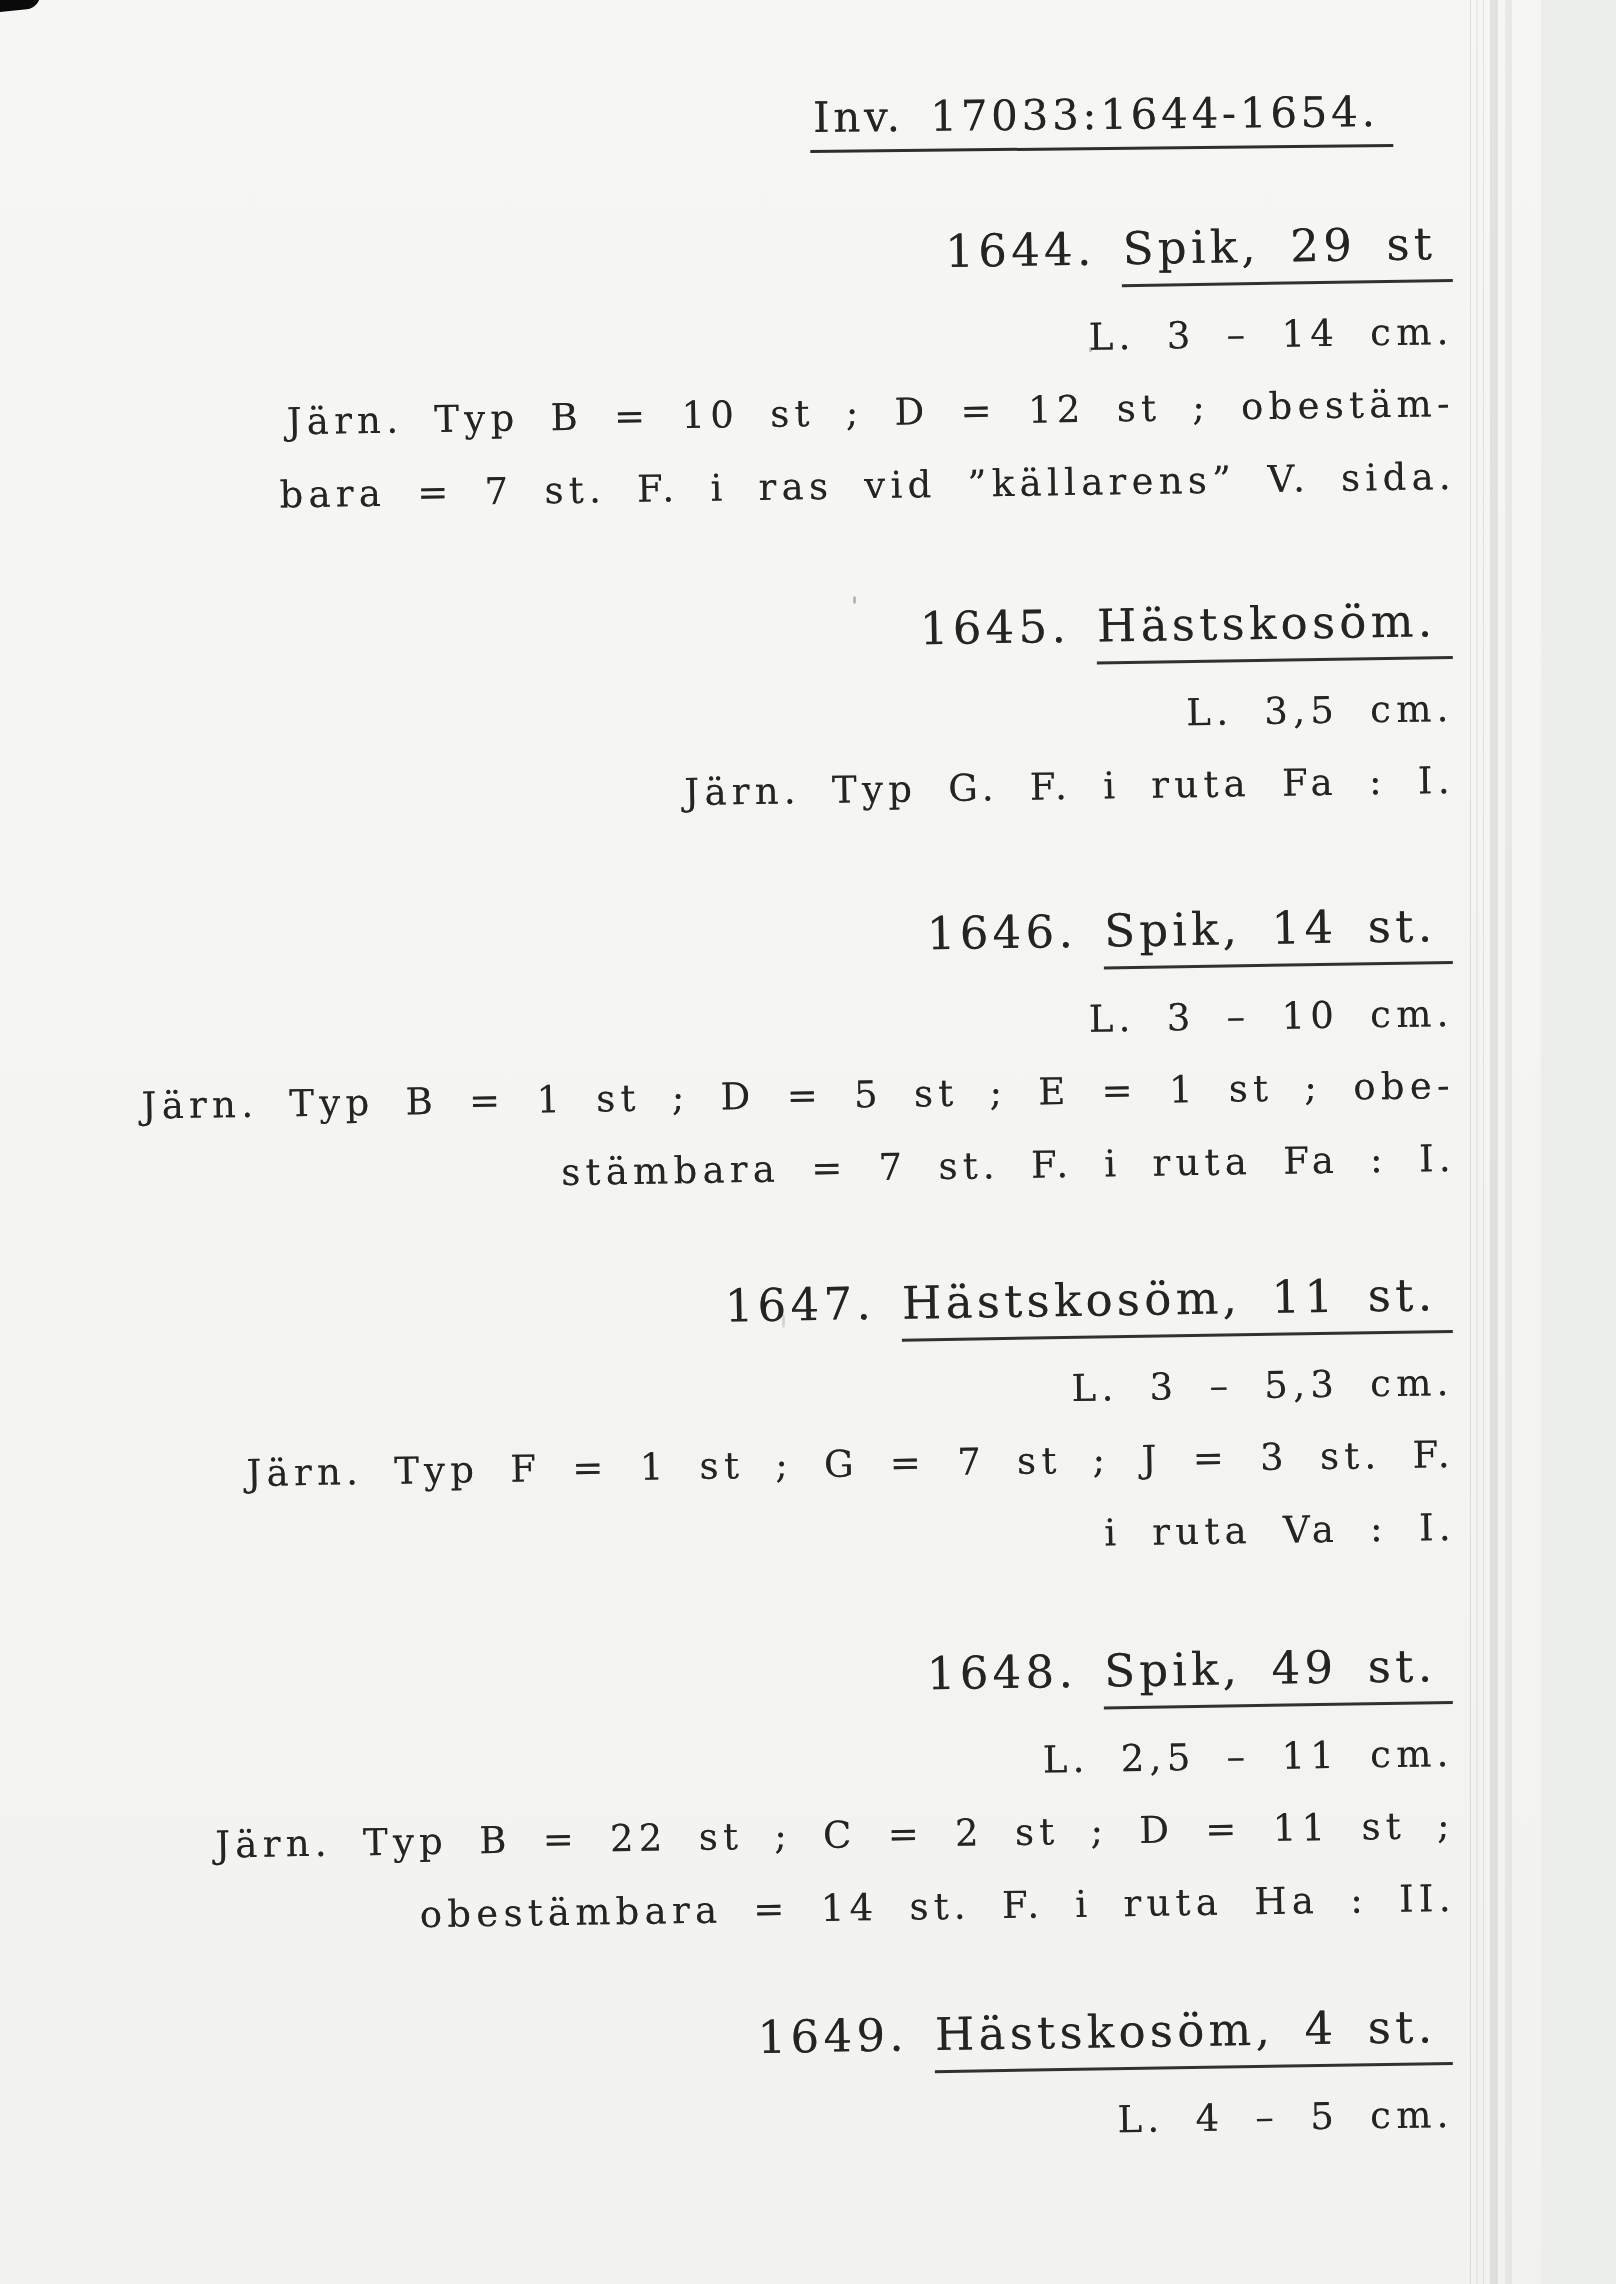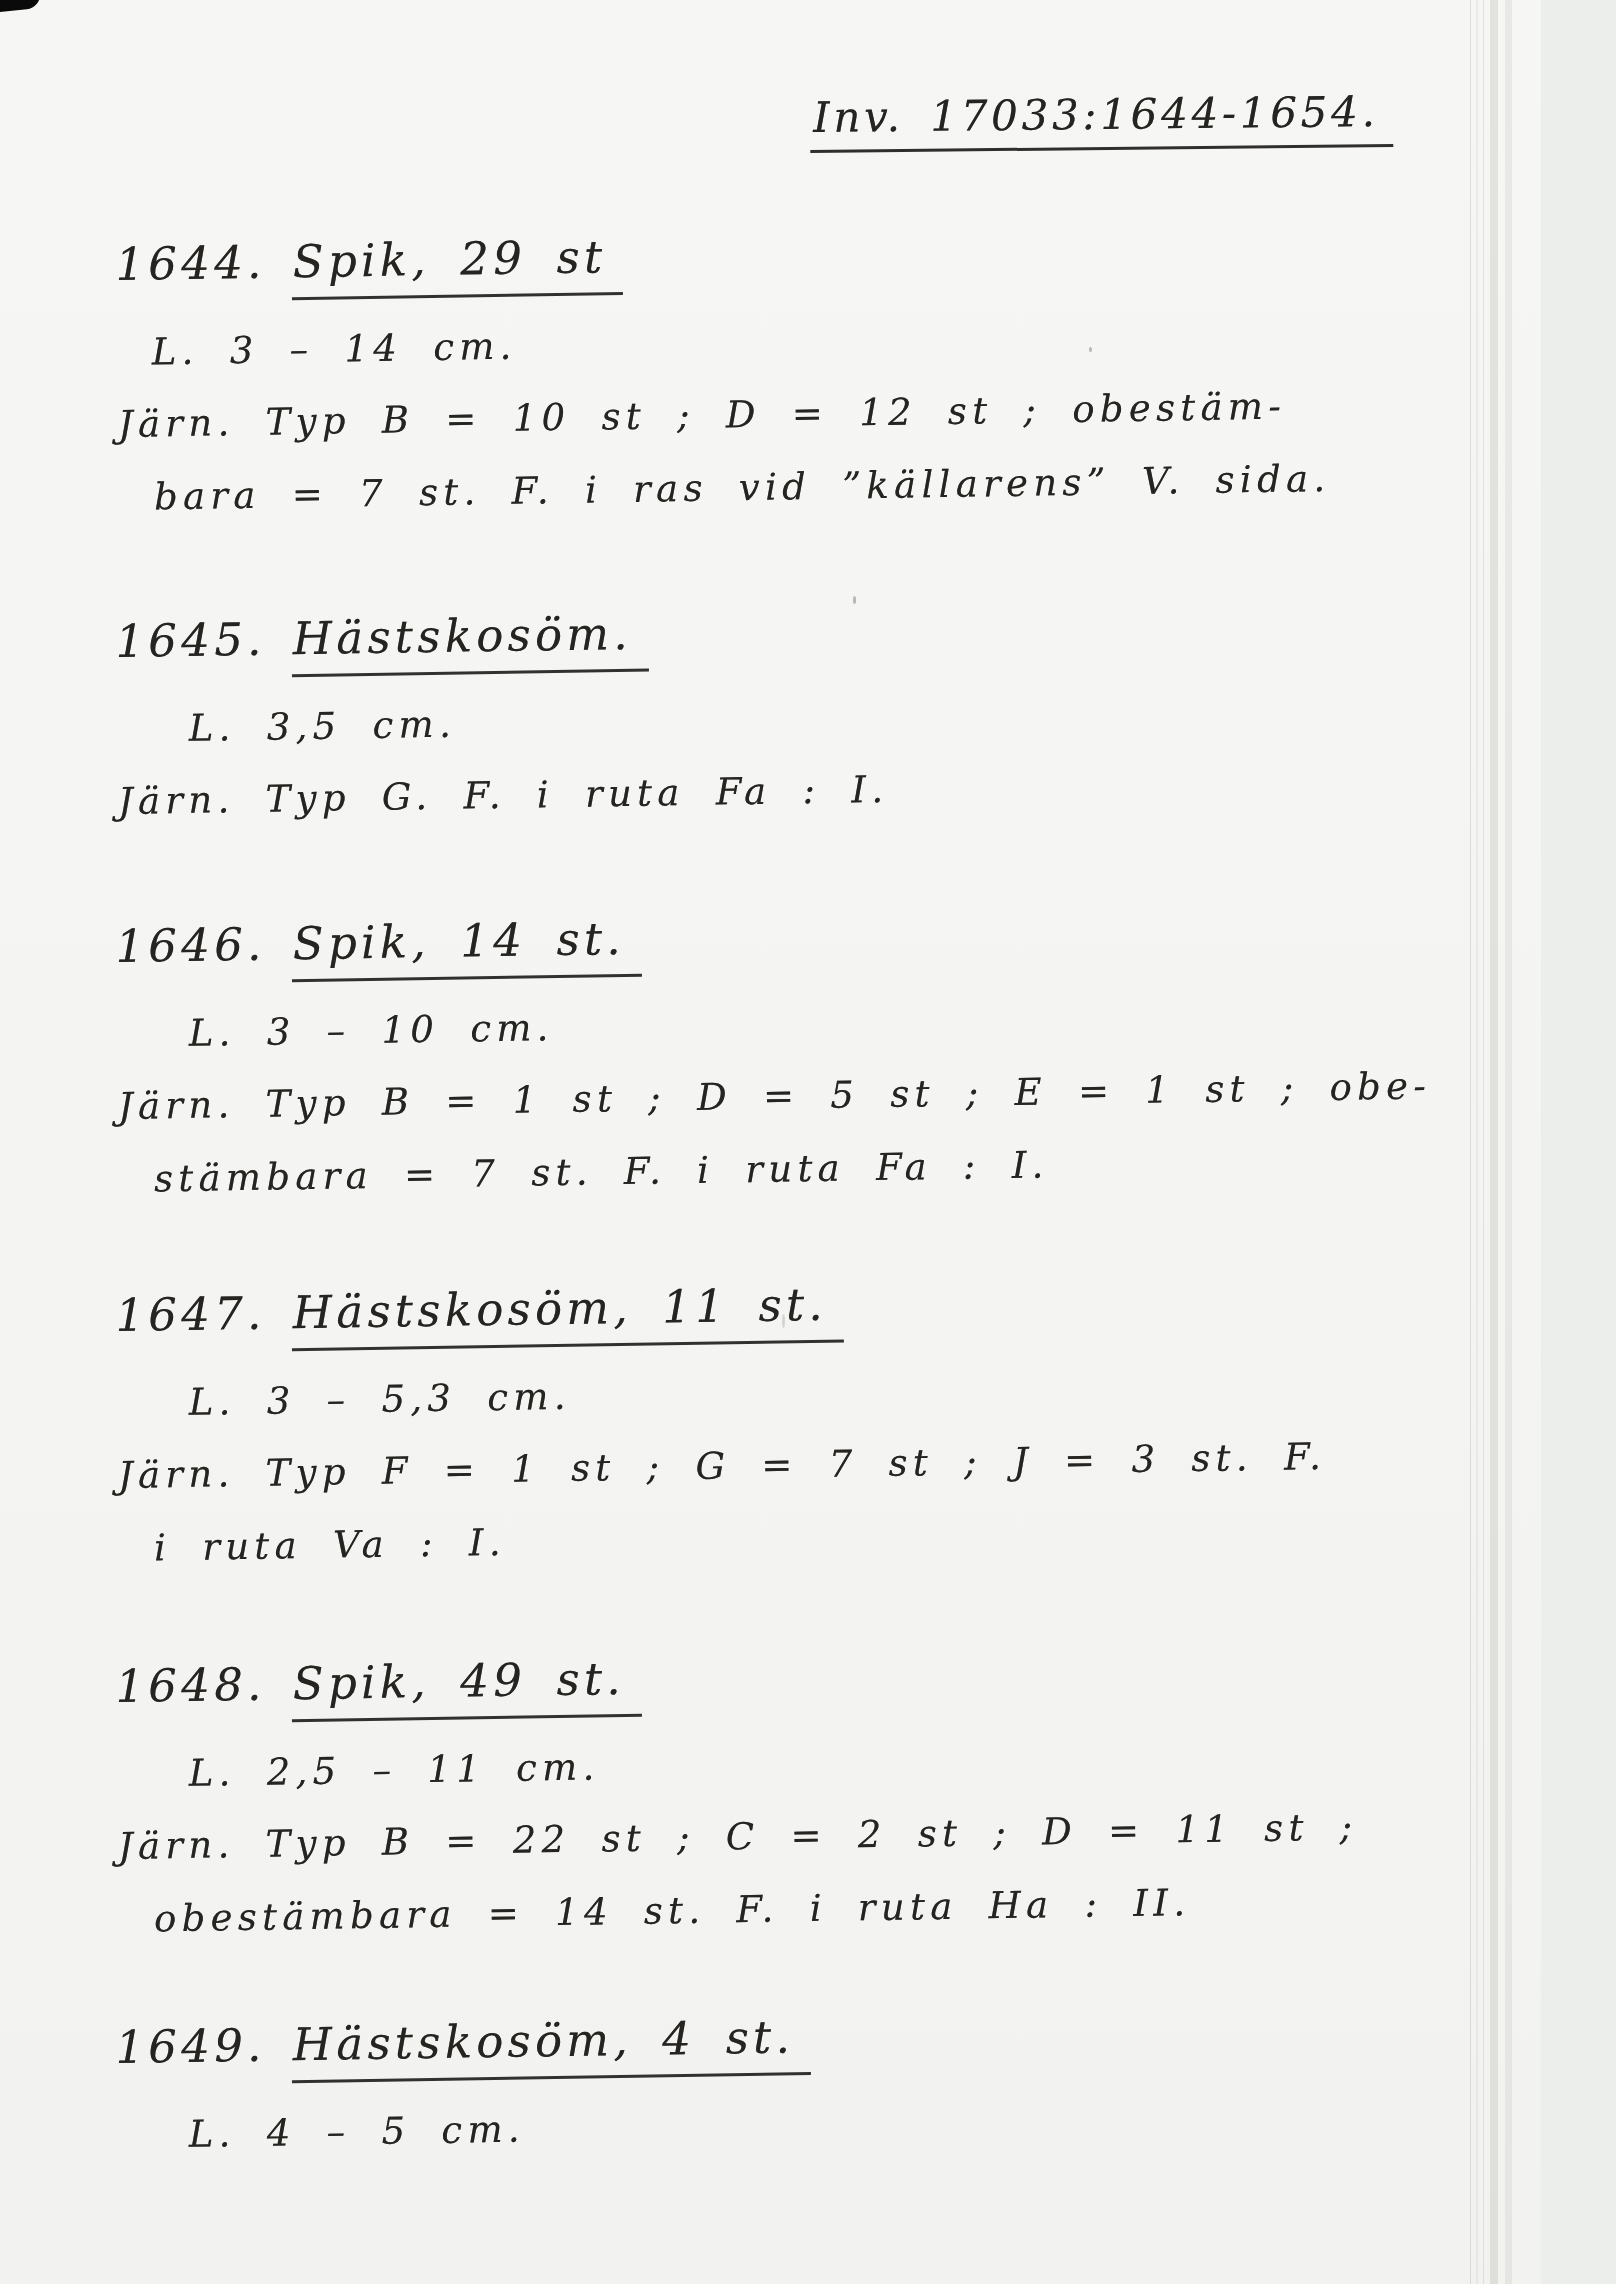--- a/index.html
+++ b/index.html
@@ -7,21 +7,21 @@
     width:1617px;height:2284px;
     background:#eceeec;
     font-family:"DejaVu Serif", serif;
     overflow:hidden;
   }
   .page{
     position:relative;
     width:1541px;height:2284px;
     background:linear-gradient(180deg,#f6f6f4 0%,#f4f4f2 55%,#f2f2f0 100%);
     color:#262420;
-    font-style:italic;
+    text-align:right;
   }
   
   .corner-mark{
     position:absolute;left:-4.3px;top:-5.3px;width:45px;height:15px;
     background:#0a0a0a;
     border-radius:0 0 21.4px 2.1px;
     transform:rotate(-6deg);
   }
   
   .edge-band{

